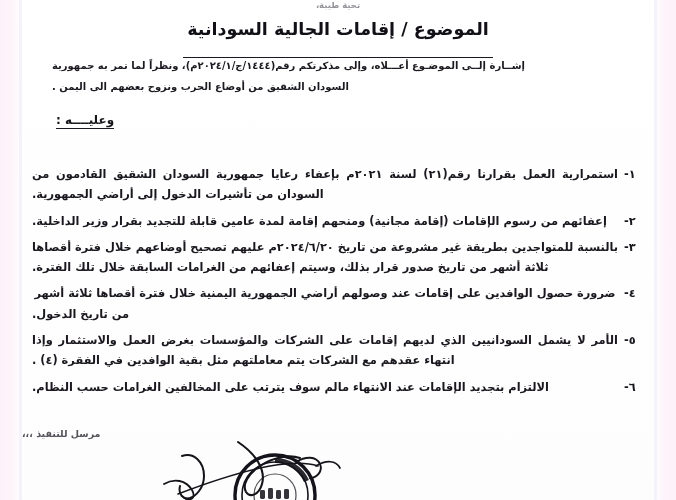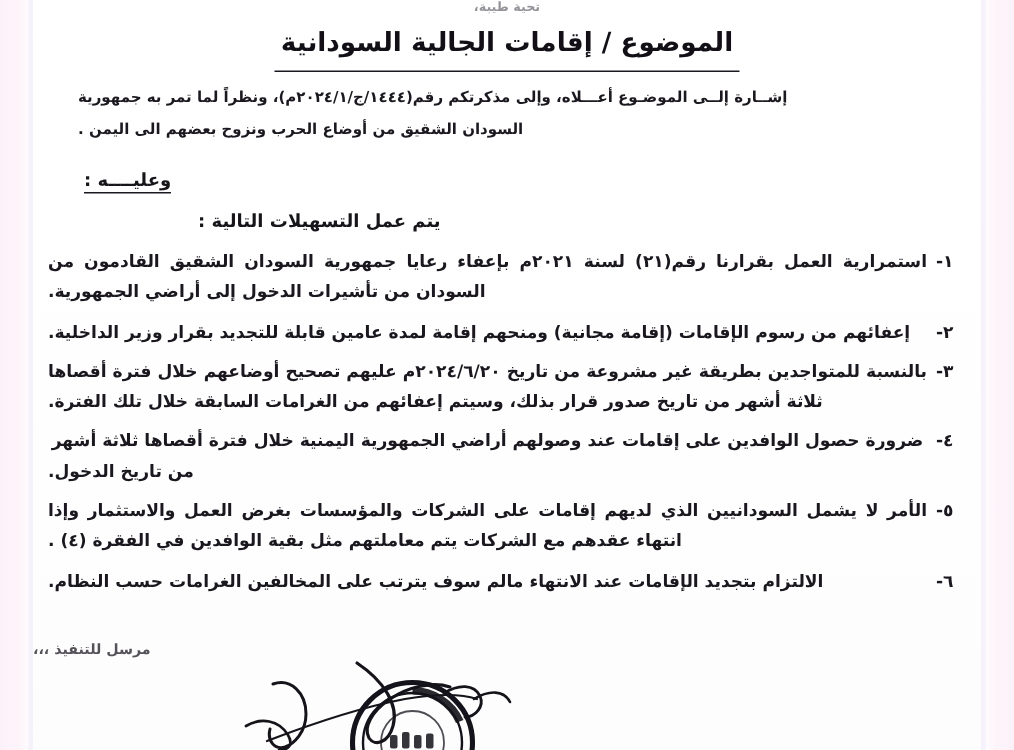--- a/index.html
+++ b/index.html
@@ -100,21 +100,21 @@
     text-align: center;
     font-size: 17.5px;
     font-weight: 700;
     letter-spacing: -.2px;
     color: #121016;
     line-height: 1.1;
   }
   .doc-title .title-text {
     display: inline-block;
     border-bottom: 1.6px solid #1a1820;
-    padding: 0 4px 8px 4px;
+    padding: 0 4px 18px 4px;
   }
 
   
   .intro {
     position: absolute;
     top: 56px;
     right: 36px;
     left: 30px;
     font-size: 10px;
     font-weight: 700;
@@ -262,21 +262,20 @@
 
     <div class="intro">
       <span>إشــارة إلــى الموضـوع أعـــلاه، وإلى مذكرتكم رقم(١٤٤٤/ج/٢٠٢٤/١م)، ونظراً لما تمر به جمهورية</span>
       <span class="line2">السودان الشقيق من أوضاع الحرب ونزوح بعضهم الى اليمن .</span>
     </div>
 
     <div class="clause-head">
       <span class="u">وعليــــه :</span>
     </div>
 
-    <div class="lead-in">يتم عمل التسهيلات التالية :</div>
 
     <ul class="facilities">
 
       <li class="facility-item">
         <span class="facility-num">١-</span>
         <span class="facility-text">استمرارية العمل بقرارنا رقم(٢١) لسنة ٢٠٢١م بإعفاء رعايا جمهورية السودان الشقيق القادمون من السودان من تأشيرات الدخول إلى أراضي الجمهورية.</span>
       </li>
 
       <li class="facility-item short">
         <span class="facility-num">٢-</span>

